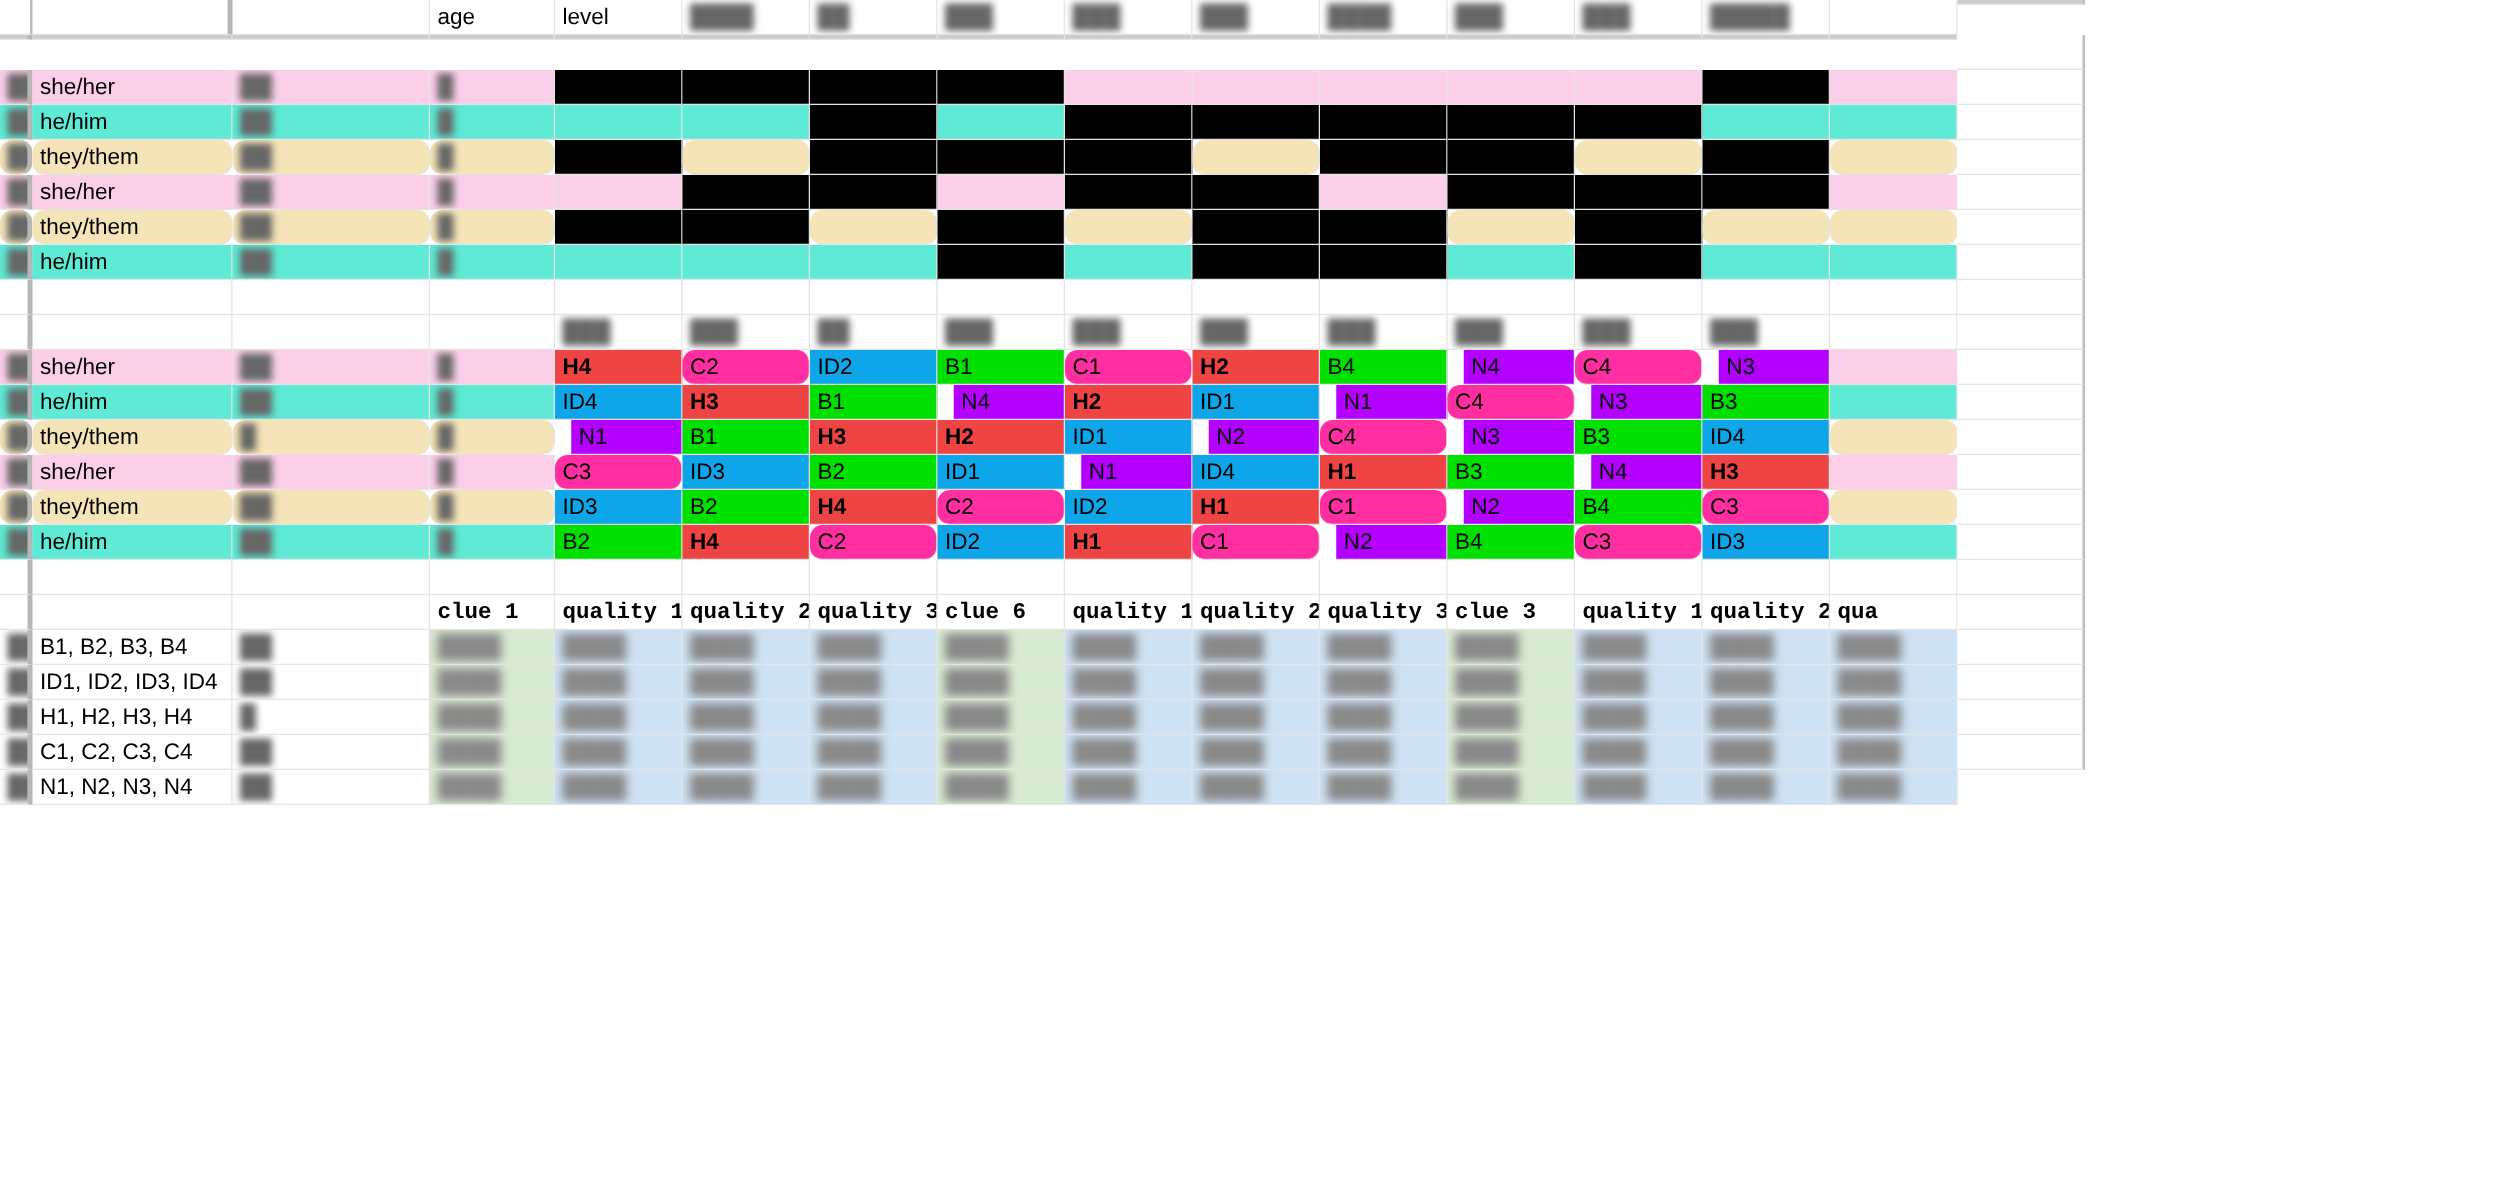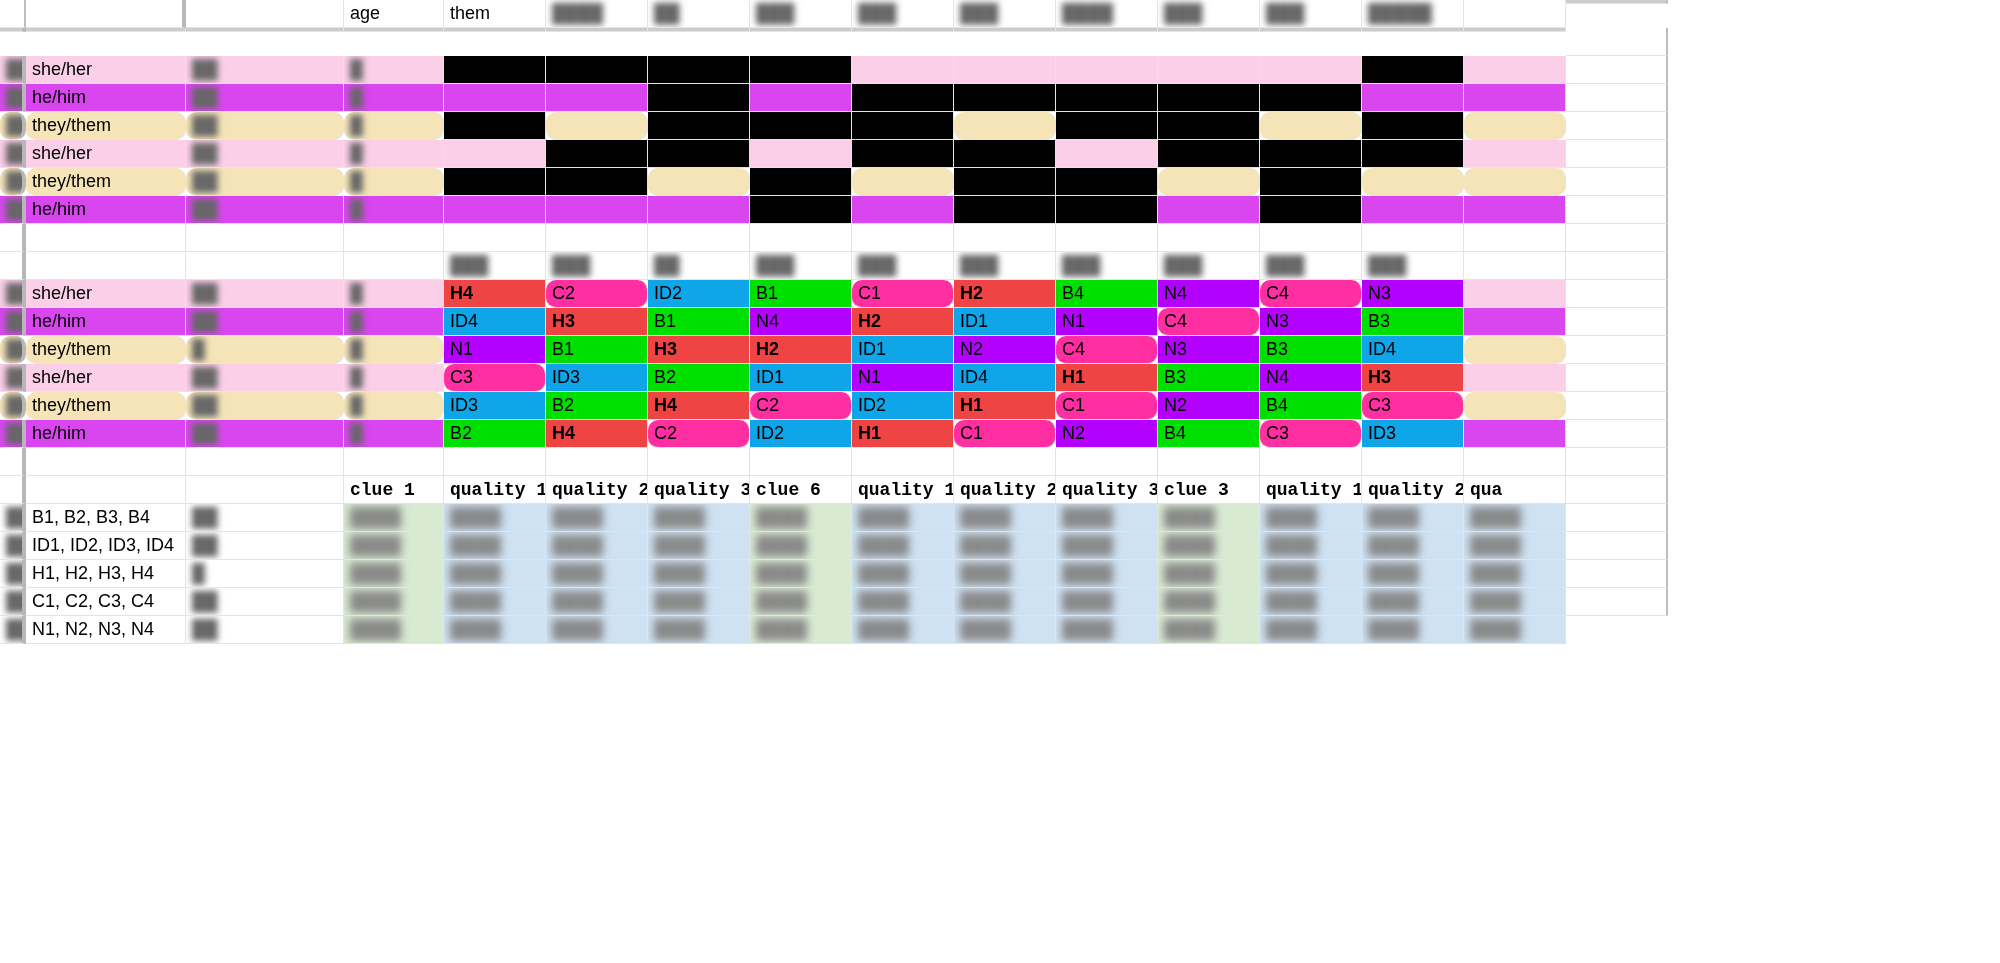--- a/index.html
+++ b/index.html
@@ -2,43 +2,43 @@
 <html><head>
 <meta charset="utf-8">
 <style>
   html,body{margin:0;padding:0;font-family:Arial,Helvetica,sans-serif;font-size:18px;color:#000;background:#fff}
   .sheet{display:grid;grid-template-columns:26px 160px 158px 100px 102px repeat(10,102px) 102px;}
   .cell{display:flex;align-items:center;padding:3px 6px;border-right:1px solid #e4e4e4;border-bottom:1px solid #e4e4e4;height:28px;overflow:hidden;white-space:nowrap;box-sizing:border-box;}
   .gutter{background:#fff;border-right:2px solid #bdbdbd;}
   .frozen-edge{border-right:4px solid #b7b7b7 !important;}
   
   .bg-pink{background:#fbcfe8;}
-  .bg-blue{background:#d946ef;}
+  .bg-blue{background:#5eead4;}
   .bg-tan{background:#f5e4b8;border-radius:10px;}
   .bg-black{background:#000;}
   .bg-orange{background:#ef4444;font-weight:bold;}
   .bg-yellow{background:#0ea5e9;}
-  .bg-purple{background:#b400ff;}
+  .bg-purple{background:#b400ff;margin-left:13px;}
   .bg-dkpink{background:#ff2fa2;border-radius:10px;}
   .bg-green{background:#00e000;}
   .bg-grnlt{background:#d9ead3;}
   .bg-bluelt{background:#cfe2f3;}
   .blur span{filter:blur(4px);color:#888;}
   .small-blur span{filter:blur(3px);color:#666;}
   .clue-hdr{font-weight:bold;font-family:Liberation Mono, monospace;}
 </style>
 </head>
 <body>
 
 <div class="sheet" id="sheet">
     <div class="cell gutter"></div>
     <div class="cell frozen-edge"></div>
     <div class="cell "></div>
     <div class="cell ">age</div>
-    <div class="cell ">them</div>
+    <div class="cell ">level</div>
     <div class="cell small-blur">
       <span>████</span>
     </div>
     <div class="cell small-blur">
       <span>██</span>
     </div>
     <div class="cell small-blur">
       <span>███</span>
     </div>
     <div class="cell small-blur">

